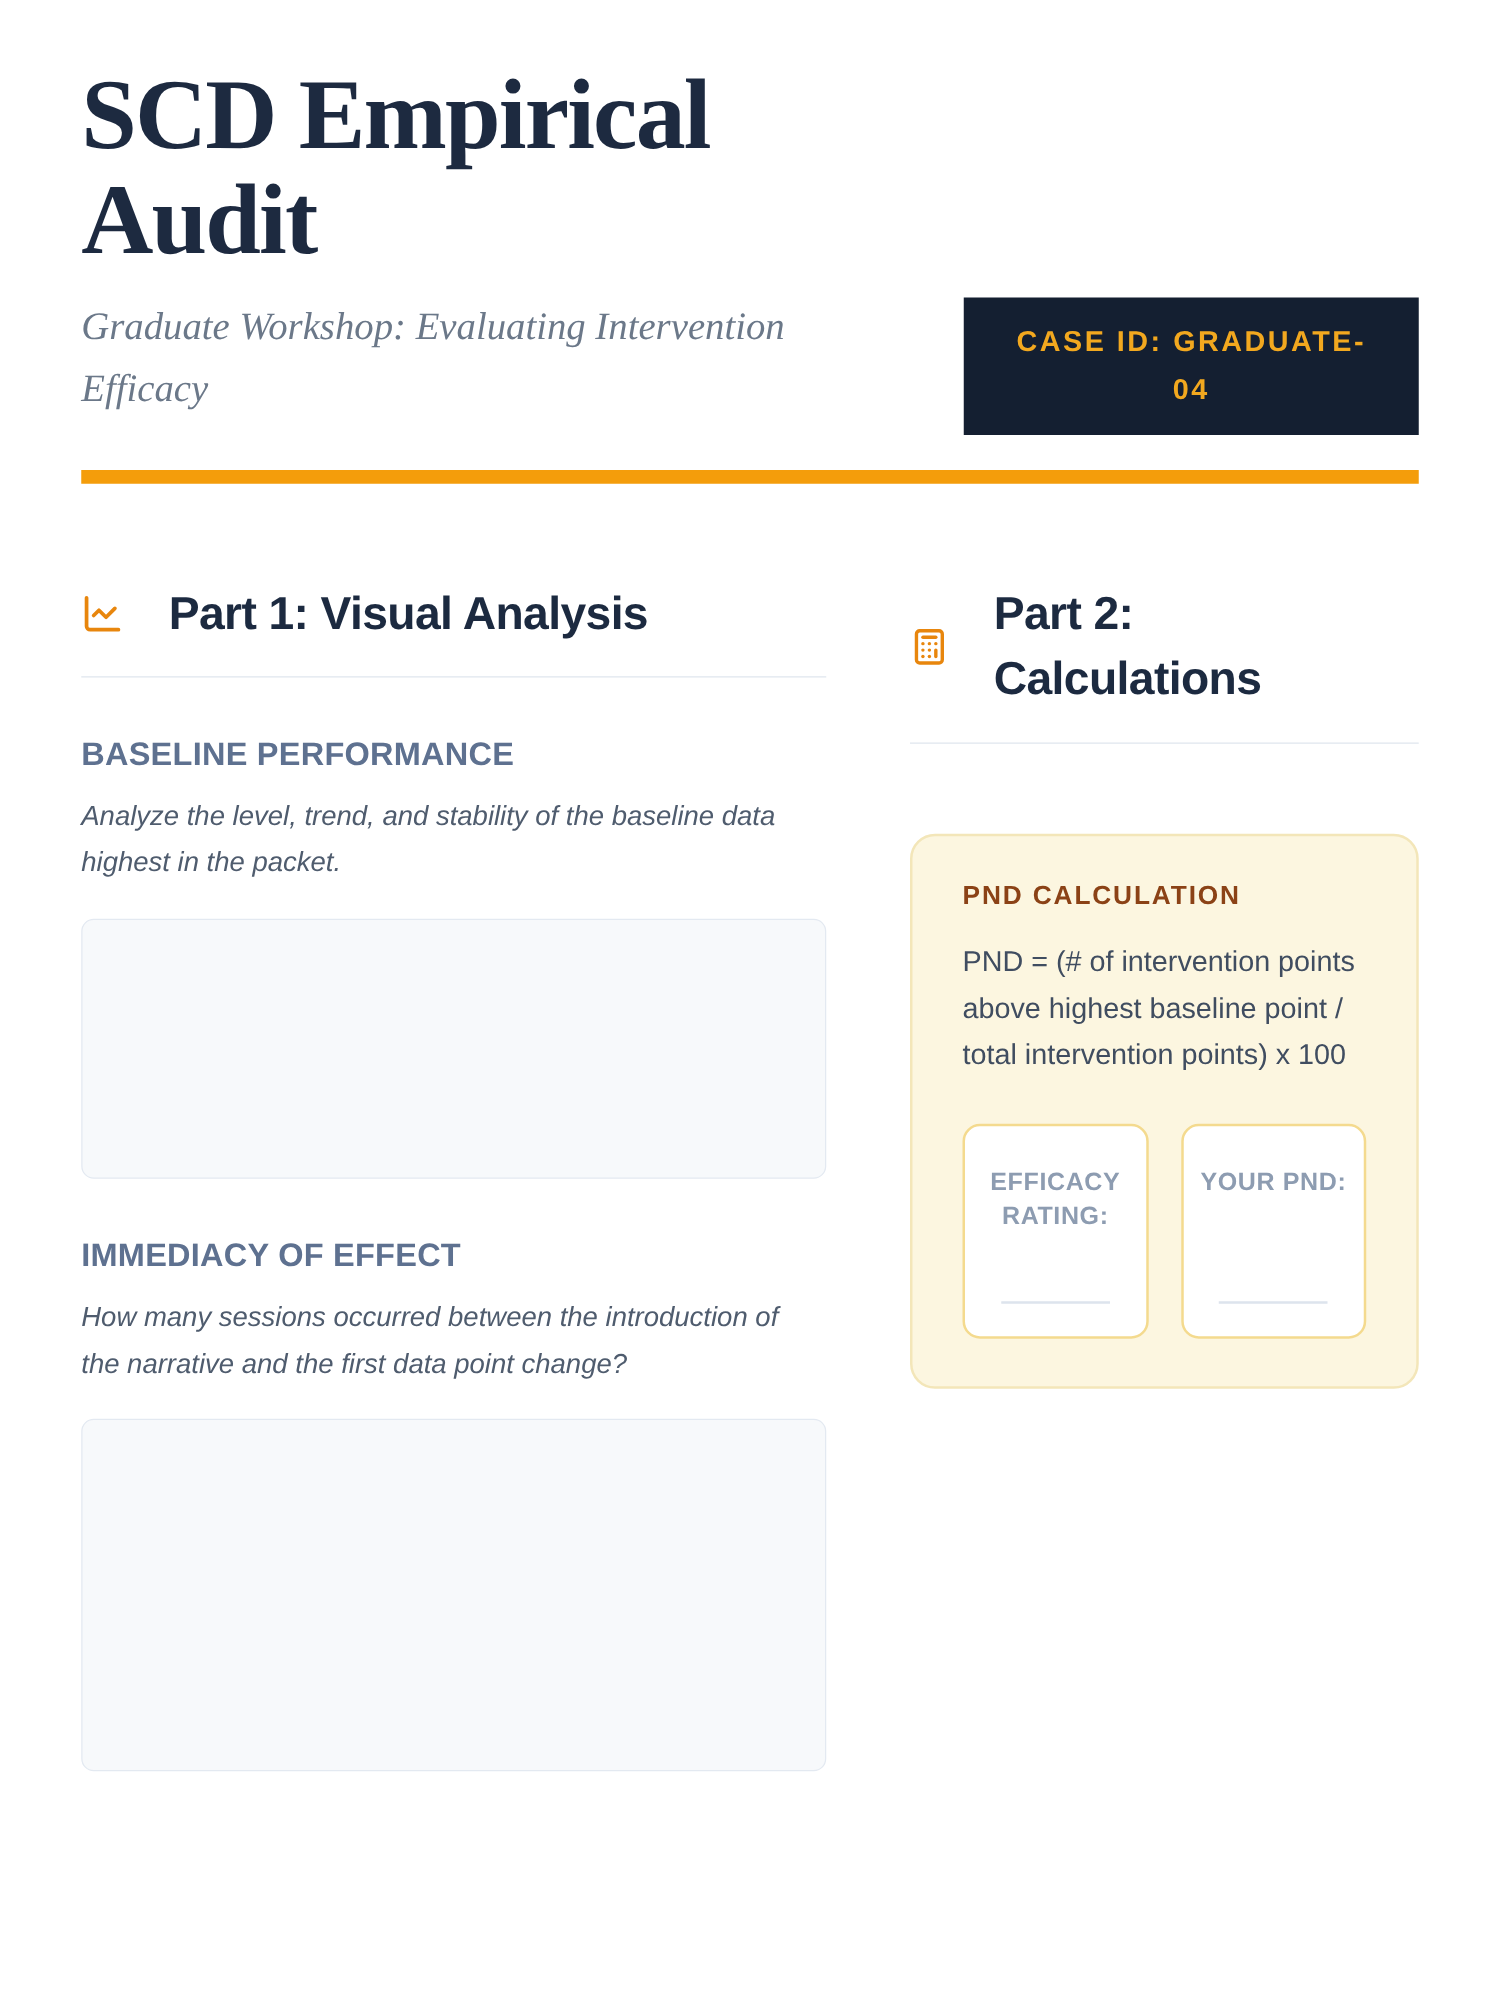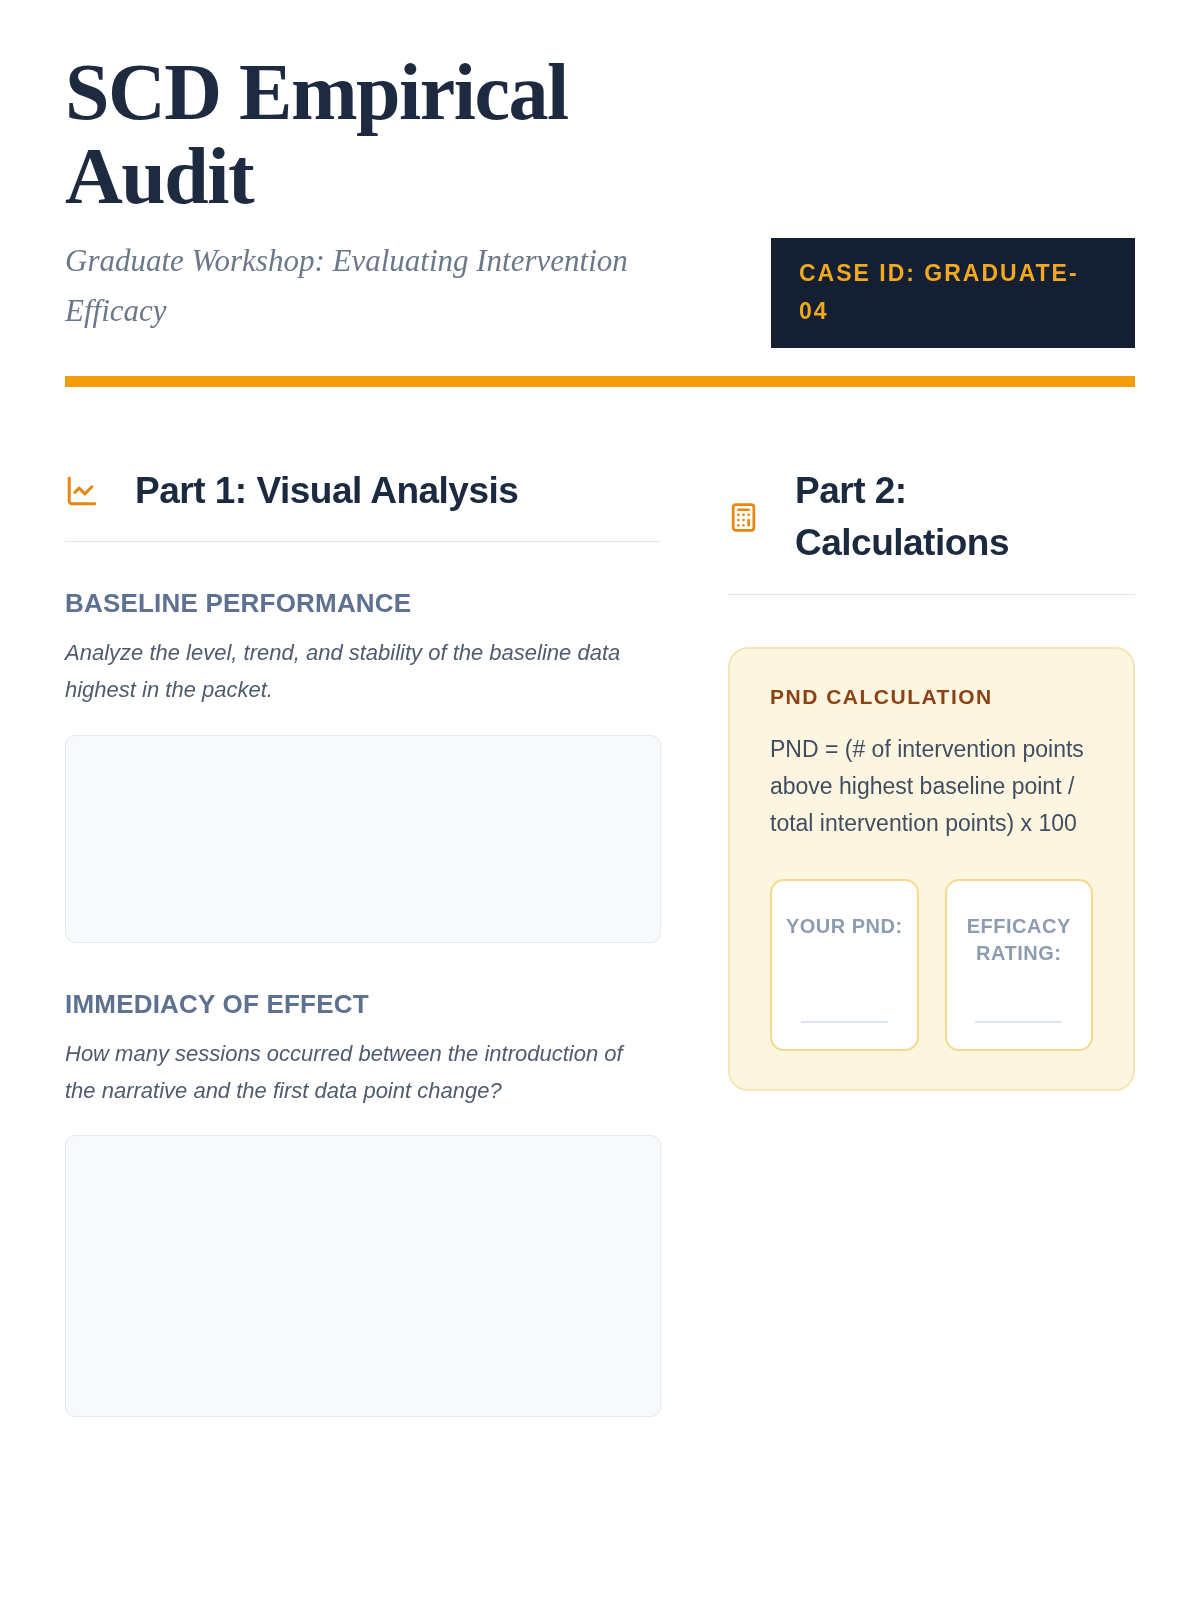--- a/index.html
+++ b/index.html
@@ -35,21 +35,21 @@
   }
   .case-badge {
     box-sizing: border-box;
     width: 364px;
     background: #141f31;
     color: #f2a81f;
     font-weight: 700;
     font-size: 23px;
     letter-spacing: 2px;
     line-height: 1.65;
-    text-align: left;
+    text-align: center;
     padding: 17px 28px;
     margin-top: 2px;
   }
   .accent-rule { height: 11px; background: #f49d0b; margin-top: 28px; }
 
   
   .article {
     margin-top: 88px;
     background: #f3f4f7;
     border-left: 7px solid #151f31;
@@ -121,21 +121,21 @@
     height: 206px;
     background: #f7f9fb;
     border: 1px solid #e3e9f1;
     border-radius: 10px;
   }
   .answer-box.tall { height: 280px; }
 
   
   .pnd-panel {
     box-sizing: border-box;
-    margin-top: 52px;
+    margin-top: 72px;
     background: #fcf6e0;
     border: 2px solid #f3e6b9;
     border-radius: 20px;
     padding: 36px 40px 38px 40px;
   }
   .pnd-label {
     margin: 0;
     font-size: 21px;
     font-weight: 700;
     letter-spacing: 1.5px;
@@ -230,25 +230,25 @@
         </svg>
         <h2 class="part-heading heading-narrow">Part 2: Calculations</h2>
       </div>
 
       <div class="pnd-panel">
         <h4 class="pnd-label">PND CALCULATION</h4>
         <p class="pnd-formula">PND = (# of intervention points above highest baseline point / total intervention points) x 100</p>
 
         <div class="pnd-fields">
           <div class="pnd-field">
-            <span class="pnd-field-label">YOUR PND:</span>
+            <span class="pnd-field-label">EFFICACY RATING:</span>
             <span class="fill-line"></span>
           </div>
           <div class="pnd-field">
-            <span class="pnd-field-label">EFFICACY RATING:</span>
+            <span class="pnd-field-label">YOUR PND:</span>
             <span class="fill-line"></span>
           </div>
         </div>
       </div>
     </section>
 
   </div>
 </div>
 
 </body></html>

